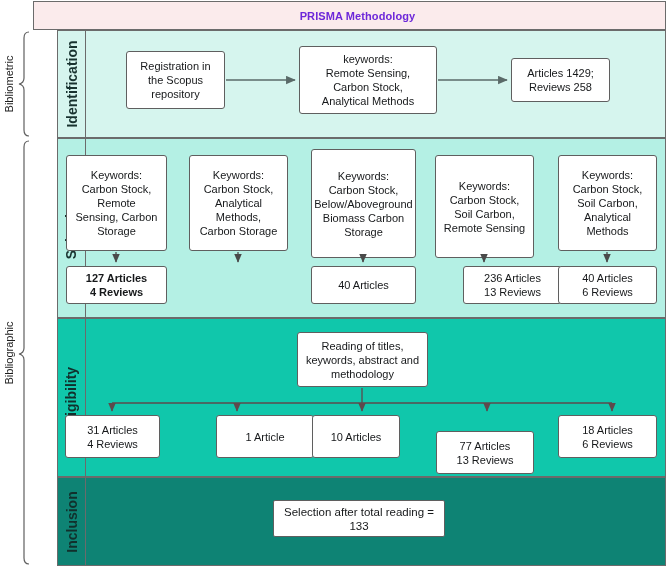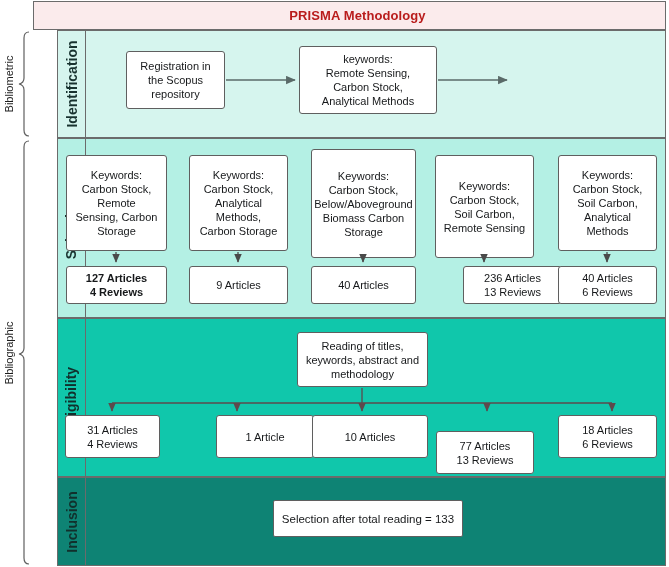--- a/index.html
+++ b/index.html
@@ -30,23 +30,23 @@
     width: 633px;
     height: 29px;
     background: #fbebec;
     border: 1px solid #6b6b6b;
     box-sizing: border-box;
     display: flex;
     align-items: center;
     justify-content: center;
   }
   .title-text {
-    font-size: 13px;
+    font-size: 11px;
     font-weight: bold;
-    color: #b91c1c;
+    color: #6d28d9;
     letter-spacing: .1px;
     margin-left: 16px;
   }
 
   
   .band {
     position: absolute;
     box-sizing: border-box;
     border: 1px solid #6b6b6b;
   }
@@ -159,20 +159,22 @@
 
   <div class="node" style="left:126px; top:51px; width:99px; height:58px;">Registration in
 the Scopus
 repository</div>
 
   <div class="node" style="left:299px; top:46px; width:138px; height:68px;">keywords:
 Remote Sensing,
 Carbon Stock,
 Analytical Methods</div>
 
+  <div class="node" style="left:511px; top:58px; width:99px; height:44px;">Articles 1429;
+Reviews 258</div>
 
   <div class="band" id="band-selection">
     <div class="stage-label">
       <span>Selection</span>
     </div>
     <div class="band-body"></div>
   </div>
 
   <div class="node" style="left:66px; top:155px; width:101px; height:96px;">Keywords:
 Carbon Stock,
@@ -194,55 +196,54 @@
 Soil Carbon,
 Remote Sensing</div>
   <div class="node" style="left:558px; top:155px; width:99px; height:96px;">Keywords:
 Carbon Stock,
 Soil Carbon,
 Analytical
 Methods</div>
 
   <div class="node" style="left:66px; top:266px; width:101px; height:38px;font-weight:bold;">127 Articles
 4 Reviews</div>
-  <div class="node" style="left:189px; top:266px; width:99px; height:38px;">9 Articles</div>
   <div class="node" style="left:311px; top:266px; width:105px; height:38px;">40 Articles</div>
   <div class="node" style="left:435px; top:266px; width:99px; height:38px;margin-left:28px;">236 Articles
 13 Reviews</div>
   <div class="node" style="left:558px; top:266px; width:99px; height:38px;">40 Articles
 6 Reviews</div>
 
   <div class="band" id="band-eligibility">
     <div class="stage-label">
       <span>Eligibility</span>
     </div>
     <div class="band-body"></div>
   </div>
 
   <div class="node" style="left:297px; top:332px; width:131px; height:55px;">Reading of titles,
 keywords, abstract and
 methodology</div>
 
   <div class="node" style="left:65px; top:415px; width:95px; height:43px;">31 Articles
 4 Reviews</div>
   <div class="node" style="left:188px; top:415px; width:98px; height:43px;margin-left:28px;">1 Article</div>
-  <div class="node" style="left:312px; top:415px; width:116px; height:43px;">10 Articles</div>
+  <div class="node" style="left:312px; top:415px; width:88px; height:43px;">10 Articles</div>
   <div class="node" style="left:436px; top:415px; width:98px; height:43px;margin-top:16px;">77 Articles
 13 Reviews</div>
   <div class="node" style="left:558px; top:415px; width:99px; height:43px;">18 Articles
 6 Reviews</div>
 
   <div class="band" id="band-inclusion">
     <div class="stage-label">
       <span>Inclusion</span>
     </div>
     <div class="band-body"></div>
   </div>
 
-  <div class="node sharp" style="left:273px; top:500px; width:190px; height:37px; font-size:11.5px;">Selection after total reading = 133</div>
+  <div class="node sharp" style="left:273px; top:500px; width:172px; height:37px; font-size:11.5px;">Selection after total reading = 133</div>
 
   <svg class="links" aria-hidden="true">
     <defs>
       <marker id="ah-gray" markerWidth="8" markerHeight="8" refX="6.4" refY="3" orient="auto" markerUnits="strokeWidth">
         <path d="M0,0 L7,3 L0,6 z" fill="#5a6a68"></path>
       </marker>
       <marker id="ah-dark" markerWidth="8" markerHeight="8" refX="6.4" refY="3" orient="auto" markerUnits="strokeWidth">
         <path d="M0,0 L7,3 L0,6 z" fill="#4a4a4a"></path>
       </marker>
       <marker id="ah-plum" markerWidth="8" markerHeight="8" refX="6.4" refY="3" orient="auto" markerUnits="strokeWidth">

